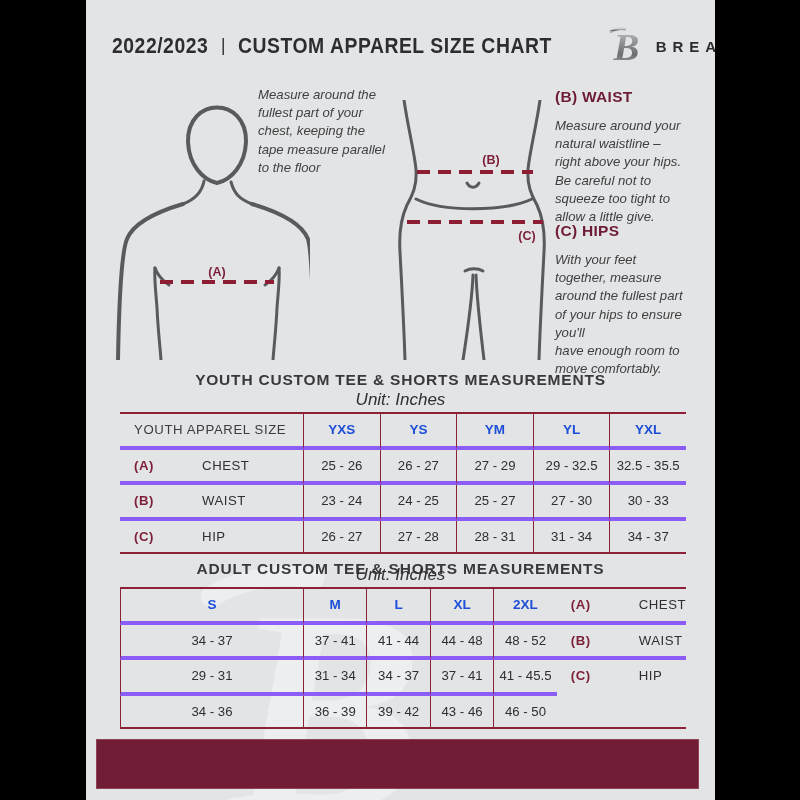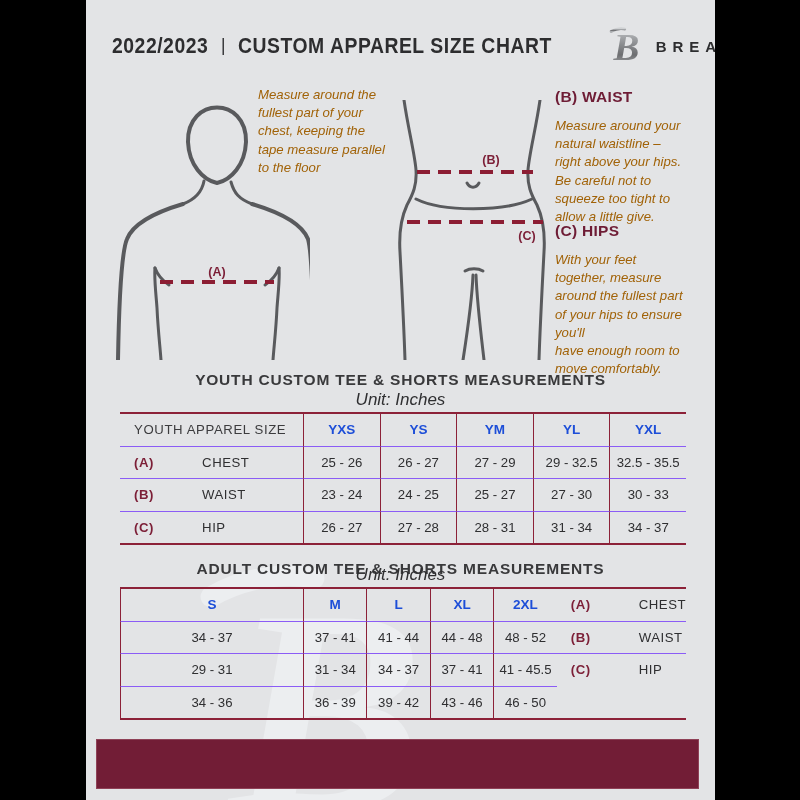--- a/index.html
+++ b/index.html
@@ -24,37 +24,37 @@
   svg .dash-line{fill:none;stroke:#8c1d33;stroke-width:4;stroke-dasharray:13 8;}
   svg .fig-label{font:700 12.5px "Liberation Sans", sans-serif;fill:#7c1f37;}
   .fig-left{position:absolute;left:24px;top:80px;z-index:1;}
   .fig-right{position:absolute;left:304px;top:100px;z-index:1;}
   
   .guide{position:absolute;z-index:2;}
   .guide-chest{left:172px;top:86px;width:162px;}
   .guide-waist{left:469px;top:88px;width:160px;}
   .guide-hips{left:469px;top:222px;width:162px;}
   .guide h3{margin:0 0 11px 0;font-size:15.5px;font-weight:bold;color:#6e1c35;letter-spacing:0.3px;}
-  .guide p{margin:0;font-size:13.2px;font-style:italic;color:#a16207;line-height:1.38;white-space:pre-line;}
+  .guide p{margin:0;font-size:13.2px;font-style:italic;color:#404040;line-height:1.38;white-space:pre-line;}
   
   .section-title{position:absolute;left:0;width:629px;text-align:center;font-size:15.5px;font-weight:bold;color:#39393b;letter-spacing:0.8px;z-index:2;}
   .section-unit{position:absolute;left:0;width:629px;text-align:center;font-size:17px;font-style:italic;color:#2f2f31;z-index:2;}
   .t1-title{top:371px;} .t1-unit{top:390px;}
   .t2-title{top:560px;} .t2-unit{top:565px;}
   
   .size-table{
     position:absolute;left:34px;width:566px;z-index:2;
     display:grid;grid-template-columns:183px repeat(5,1fr);
     border-top:2px solid #8c2138;border-bottom:2px solid #8c2138;
   }
   .t1{top:412px;} .t2{top:587px;}
   .cell{
     height:31.6px;display:flex;align-items:center;justify-content:center;
     font-size:13.2px;color:#2f2f31;
-    border-bottom:1px solid #8b5cf6;border-left:1px solid #8c2138;
+    border-bottom:4px solid #8b5cf6;border-left:1px solid #8c2138;
     background:transparent;
   }
   .cell.first{justify-content:flex-start;padding-left:14px;border-left:none;letter-spacing:0.6px;}
   .cell.hdr{font-weight:bold;font-size:13.5px;color:#1d4ed8;}
   .cell.hdr.first{font-weight:400;font-size:13.2px;color:#3c3c3e;}
   .size-table .cell:nth-last-child(-n+6){border-bottom:none;}
   .marker{color:#7c1f37;font-weight:bold;margin-right:5px;}
   .rowlabel{letter-spacing:0.5px;margin-left:43px;}
   
   .watermark{position:absolute;left:52px;top:548px;z-index:0;}

